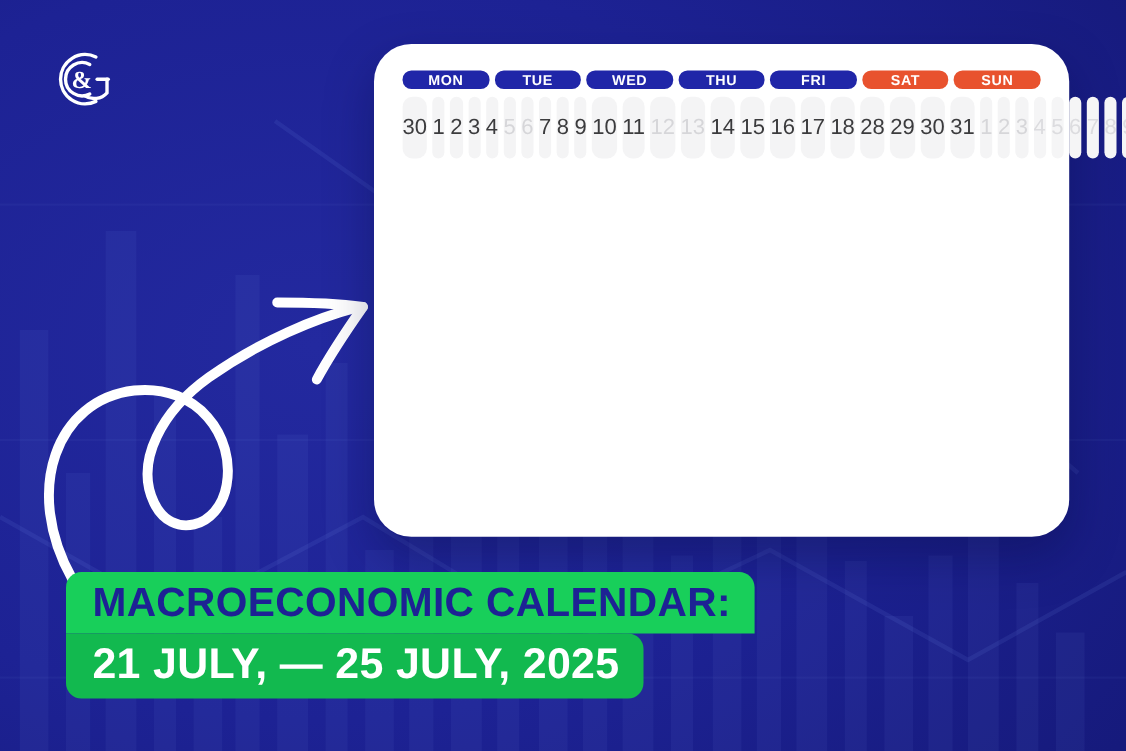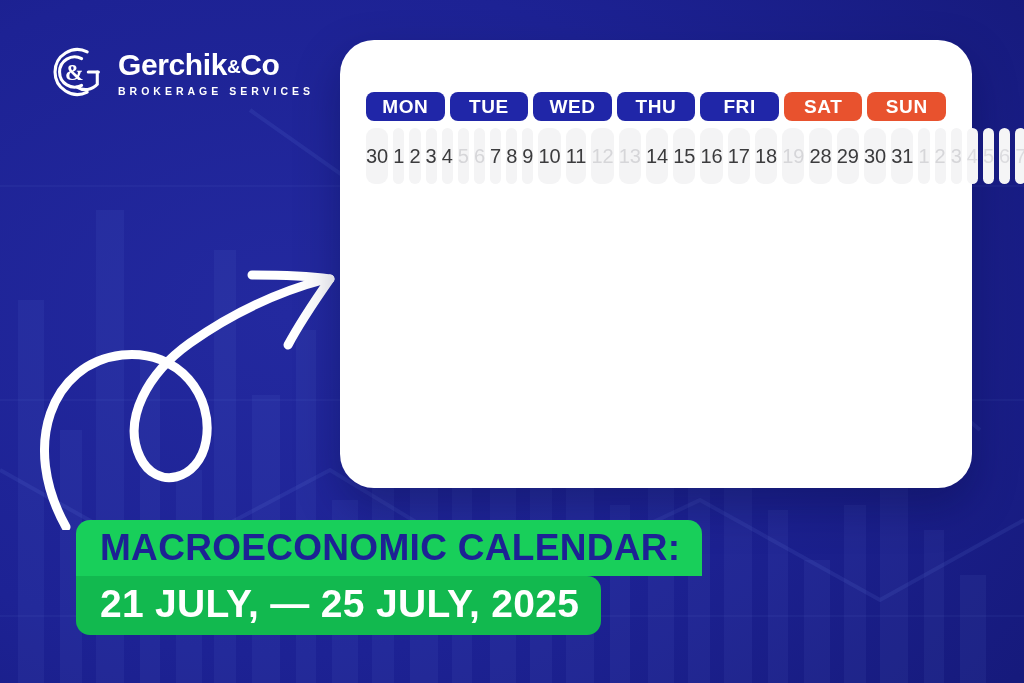--- a/index.html
+++ b/index.html
@@ -40,42 +40,42 @@
   
   #calendar-card {
     position:absolute; left:340px; top:40px; width:632px; height:448px;
     background:#ffffff; border-radius:34px;
     box-shadow:0 18px 44px rgba(6,10,60,0.34);
     padding:24px 26px 26px 26px;
   }
   #weekday-header, .week-row { display:flex; gap:5px; }
   #weekday-header { margin-bottom:7px; }
   .weekday-pill {
-    flex:1 1 0; height:29px; border-radius:8px;
+    flex:1 1 0; height:17px; border-radius:8px;
     display:flex; align-items:center; justify-content:center;
-    color:#ffffff; font-size:19px; font-weight:700; letter-spacing:0.6px;margin-top:28px;
+    color:#ffffff; font-size:13px; font-weight:700; letter-spacing:0.6px;
   }
   .weekday-pill.wd { background:#2026a8; }
   .weekday-pill.we { background:#e8522e; }
 
   #weeks-grid { display:flex; gap:5px; }
   .day-cell {
     flex:1 1 0; height:56px; border-radius:9px;
     background:#f4f4f5;
     display:flex; align-items:center; justify-content:center;
     font-size:20px; font-weight:400; color:#3b3b3d;
   }
   .day-cell.muted { color:#d6d6d9; }
   .day-cell.dim    { background:#f5f5f6; color:#dcdcdf; }
   .day-cell.highlight {
     background:#07a64a; color:#ffffff; font-weight:700; font-size:19px;
   }
 
   
-  #title-banner { position:absolute; left:76px; top:520px; }
+  #title-banner { position:absolute; left:60px; top:520px; }
   .banner-line {
     display:inline-block; background:#18cf5a;
     padding:9px 22px 10px 24px;
     font-weight:700; letter-spacing:0.3px; white-space:nowrap;
   }
   #banner-line-1 {
     color:#1d2294; font-size:37px; line-height:1.0;
     border-radius:14px 14px 0 0;
   }
   #banner-line-2 {
@@ -132,24 +132,20 @@
 <div id="logo-block">
   <svg id="logo-mark" viewBox="0 0 100 100">
     <g fill="none" stroke="#ffffff" stroke-width="5.5" stroke-linecap="round">
       <path d="M70 14 A40 40 0 1 0 70 86"></path>
       <path d="M60 26 A27 27 0 1 0 60 74"></path>
       <path d="M88 50 L88 72 A28 28 0 0 1 52 77"></path>
       <line x1="72" y1="50" x2="90" y2="50"></line>
     </g>
     <text x="47" y="64" font-family="Liberation Serif, serif" font-size="40" font-weight="700" fill="#ffffff" text-anchor="middle">&amp;</text>
   </svg>
-  <div id="logo-text-wrap">
-    <div id="logo-wordmark"><span>Gerchik</span><span class="amp">&amp;</span><span>Co</span></div>
-    <div id="logo-tagline">BROKERAGE SERVICES</div>
-  </div>
 </div>
 
 <svg id="arrow-doodle" viewBox="0 0 330 275">
   <g fill="none" stroke="#ffffff" stroke-width="9" stroke-linecap="round" stroke-linejoin="round">
     <path d="M36 272
              C -10 190, 22 108, 92 100
              C 150 94, 184 142, 176 186
              C 169 226, 126 236, 110 202
              C 92 164, 118 118, 160 88
              C 208 54, 258 34, 296 24"></path>
@@ -186,21 +182,20 @@
         <div class="day-cell">11</div>
         <div class="day-cell muted">12</div>
         <div class="day-cell muted">13</div>
       </div>
       <div class="week-row">
         <div class="day-cell">14</div>
         <div class="day-cell">15</div>
         <div class="day-cell">16</div>
         <div class="day-cell">17</div>
         <div class="day-cell">18</div>
-        <div class="day-cell muted">19</div>
       </div>
       <div class="week-row">
         <div class="day-cell">28</div>
         <div class="day-cell">29</div>
         <div class="day-cell">30</div>
         <div class="day-cell">31</div>
         <div class="day-cell muted">1</div>
         <div class="day-cell muted">2</div>
         <div class="day-cell muted">3</div>
       </div>

